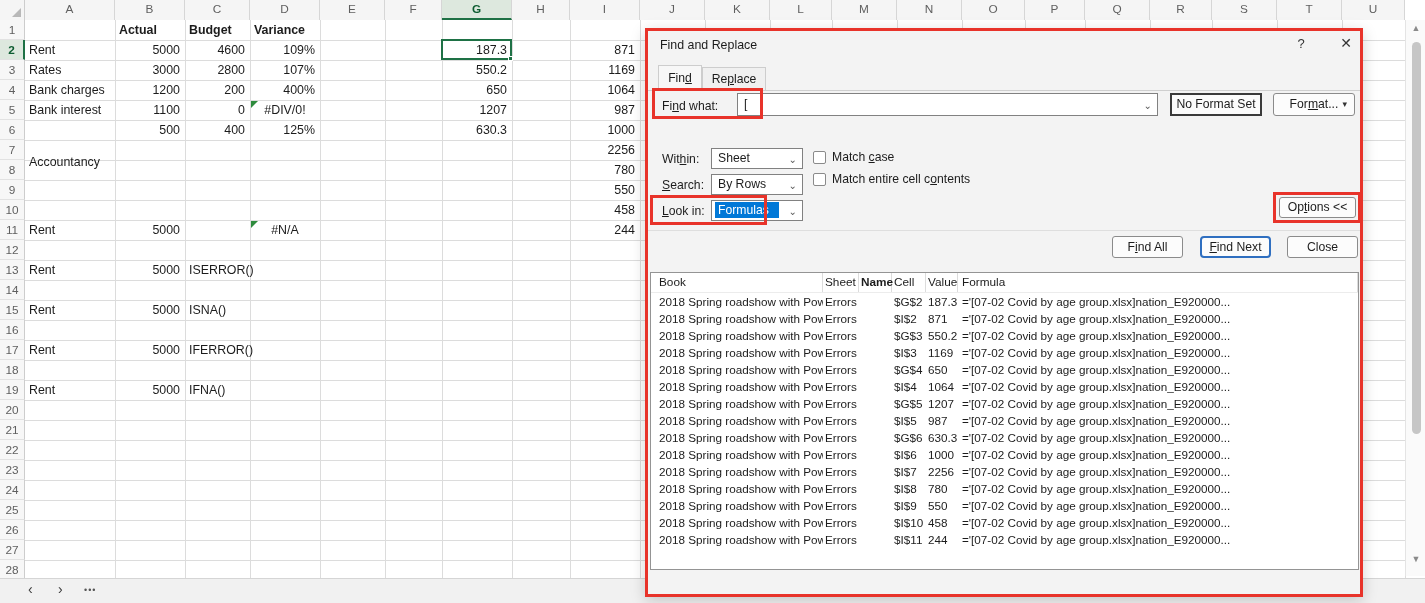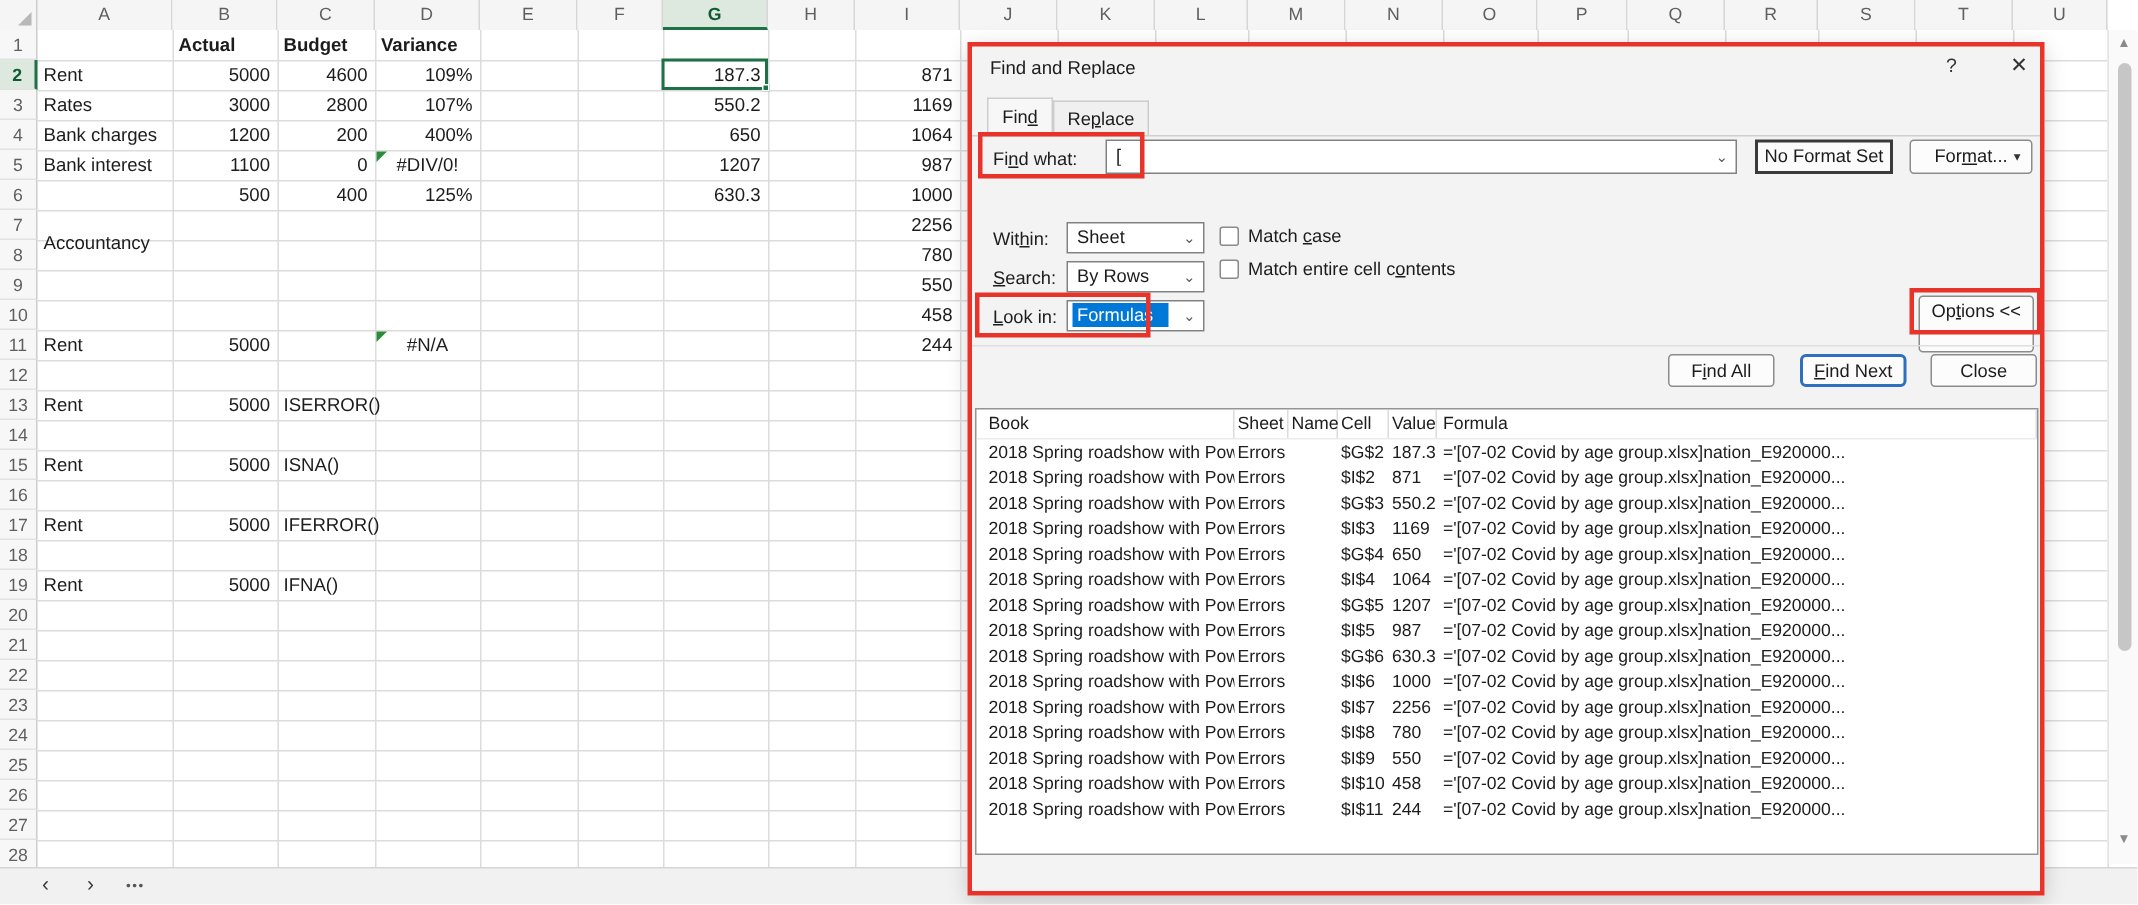--- a/index.html
+++ b/index.html
@@ -80,21 +80,21 @@
   .sep { left:0; top:199px; width:712px; height:1px; background:#dedede; }
 
   
   .rlist { left:2px; top:241px; width:709px; height:298px; background:#fff;
     border:1px solid #949494; overflow:hidden; }
   .rhead { display:flex; height:20px; border-bottom:1px solid #ececec; font-size:11.8px; }
   .rhead > div { border-right:1px solid #dcdcdc; line-height:19px; }
   .rrow { display:flex; height:17px; line-height:17px; font-size:11.7px; white-space:nowrap; }
   .c0 { width:172px; padding-left:8px; overflow:hidden; }
   .c1 { width:36px; padding-left:2px; }
-  .c2 { width:33px; padding-left:2px; }
+  .c2 { width:33px; padding-left:2px;font-weight:bold; }
   .c3 { width:34px; padding-left:2px; }
   .c4 { width:32px; padding-left:2px; }
   .c5 { flex:1; padding-left:4px; overflow:hidden; }
   .dstatus { left:0; top:541px; width:712px; height:22px; background:#efefef;
     border-top:1px solid #cfcfcf; line-height:21px; padding-left:6px; font-size:11.8px; }
   .grip { position:absolute; right:3px; top:4px; color:#9a9a9a; font-size:11px; }
 </style>
 </head>
 <body>
 
@@ -326,21 +326,21 @@
     <div class="abs cbx" style="left:165px; top:142px;"></div>
     <div class="abs lbl" style="left:184px; top:141px;">Match entire cell c<u>o</u>ntents</div>
 
     <div class="abs lbl" style="left:14px; top:173px;"><u>L</u>ook in:</div>
     <div class="abs combo" style="left:63px; top:169px; width:92px; height:21px; line-height:19px; padding-left:3px;">
       <span class="hilite">Formulas</span>
       <span class="chev" style="line-height:21px;">⌄</span>
     </div>
     <div class="abs redbox" style="left:2px; top:164px; width:117px; height:30px;"></div>
 
-    <div class="abs btn" style="left:631px; top:166px; width:77px; height:38px; line-height:19px;">Op<u>t</u>ions &lt;&lt;</div>
+    <div class="abs btn" style="left:631px; top:166px; width:77px; height:21px; line-height:19px;">Op<u>t</u>ions &lt;&lt;</div>
     <div class="abs redbox" style="left:625px; top:161px; width:88px; height:31px;"></div>
 
     <div class="abs sep"></div>
 
     <div class="abs btn" style="left:464px; top:205px; width:71px; height:22px;">F<u>i</u>nd All</div>
     <div class="abs btn default" style="left:552px; top:205px; width:71px; height:22px;"><u>F</u>ind Next</div>
     <div class="abs btn" style="left:639px; top:205px; width:71px; height:22px;">Close</div>
 
     <div class="abs rlist">
       <div class="rhead" id="rhead">

